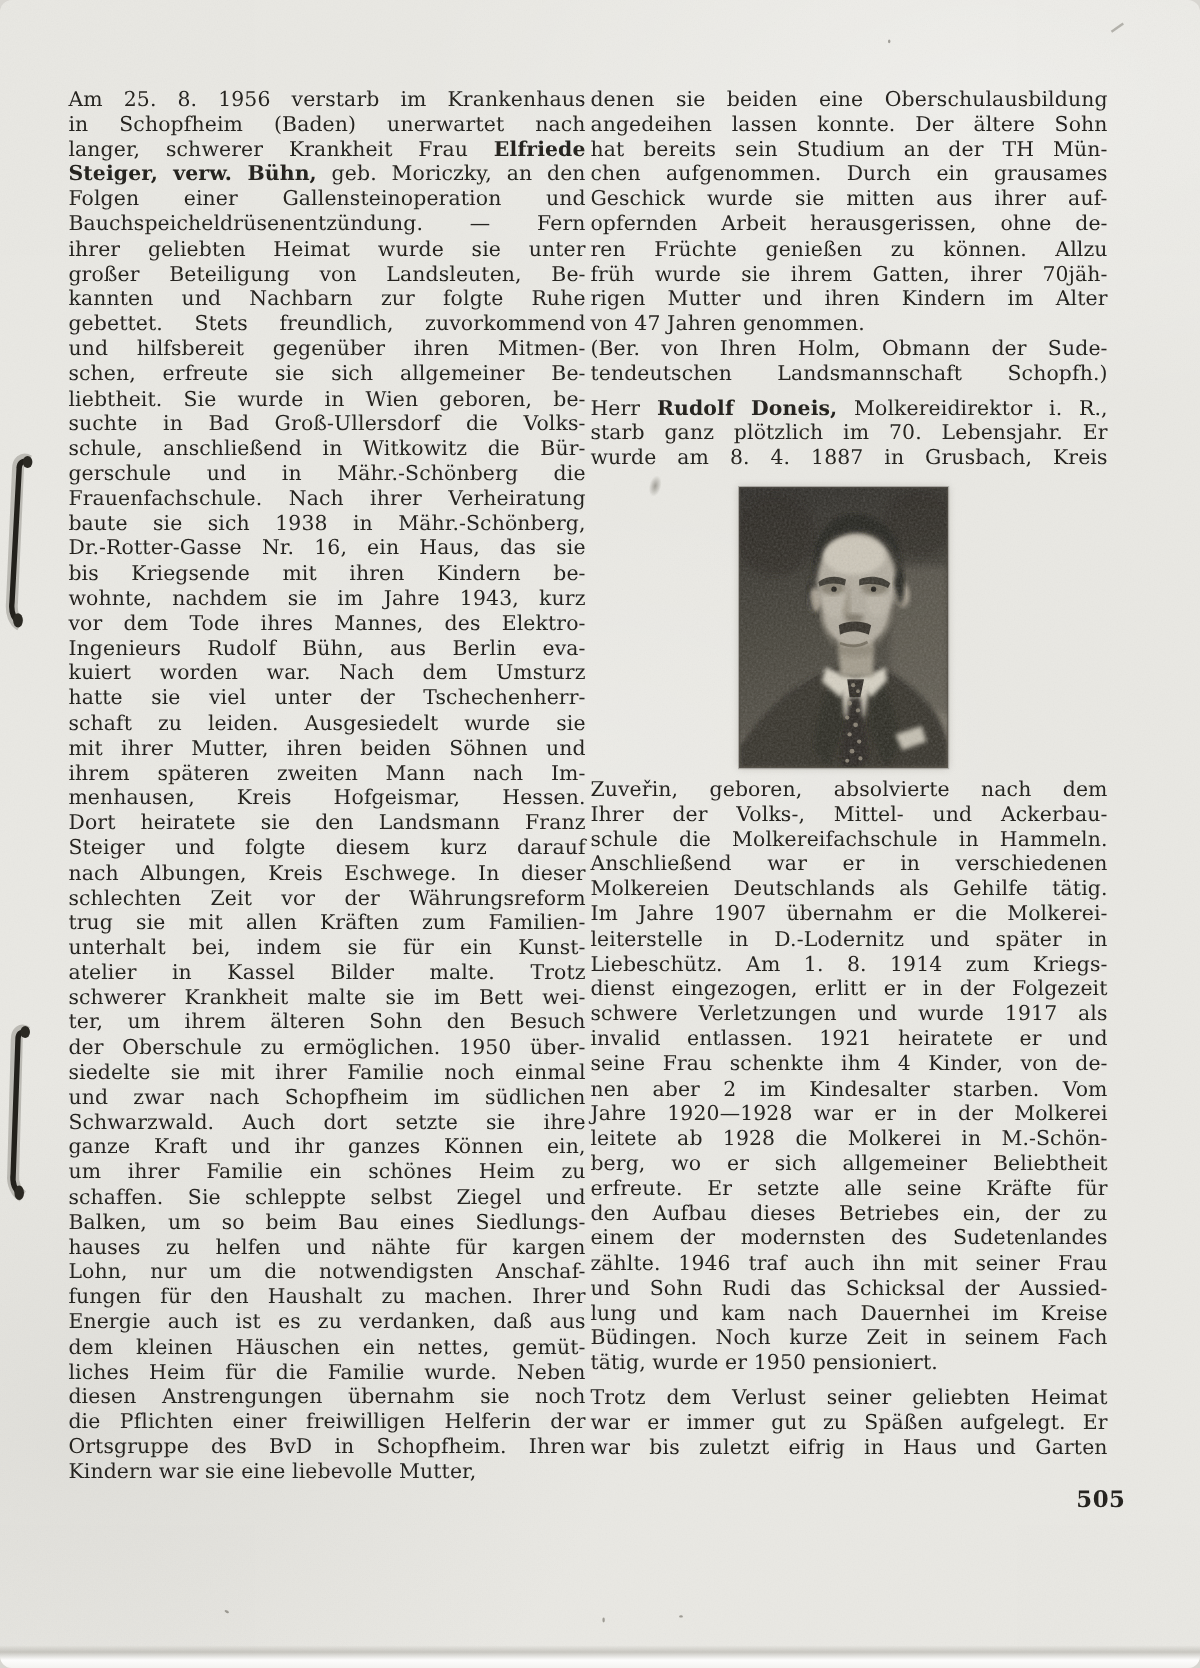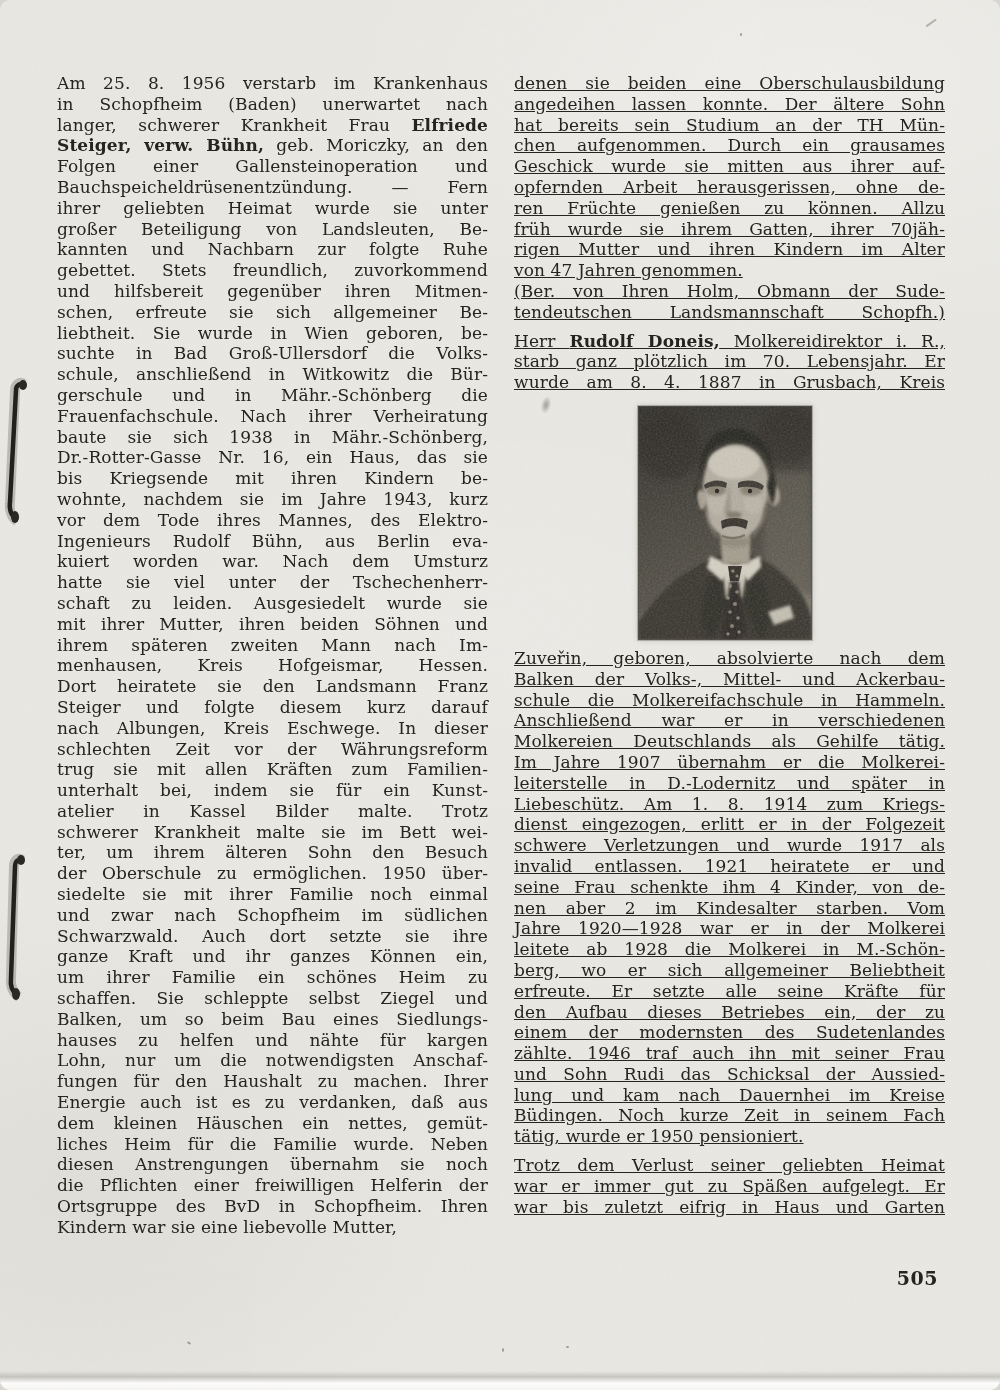--- a/index.html
+++ b/index.html
@@ -10,33 +10,33 @@
       radial-gradient(620px 430px at 8% 86%, rgba(110,108,100,.08), rgba(110,108,100,0) 70%),
       radial-gradient(500px 300px at 50% 45%, rgba(255,255,255,.12), rgba(255,255,255,0) 75%),
       #e9e8e3;
     font-family:"DejaVu Serif", serif;
     color:#262420;
     border-radius:10px;
   }
   .paper-noise{position:absolute;left:0;top:0;pointer-events:none;}
   .col{position:absolute;top:73px;width:431px;font-size:17px;line-height:20.8px;letter-spacing:.1px;}
   .col-left{left:57px;}
-  .col-right{left:514px;text-decoration:underline;}
+  .col-right{left:492px;}
   .line{text-align:justify;text-align-last:justify;}
   .line.end{text-align-last:left;}
   b{font-weight:700;}
   .para-gap{margin-top:8px;}
   .photo-wrap{
     margin:13px 0 8px 124px;width:174px;height:234px;
     box-shadow:0 0 0 1px rgba(70,66,58,.3), 0 0 6px rgba(70,66,58,.25);
     background:#3a3833;
   }
   .photo-wrap svg{display:block;}
   .page-number{position:absolute;left:514px;top:1239px;width:424px;text-align:right;
-    font-size:19px;font-weight:700;letter-spacing:.5px;margin-top:28px;}
+    font-size:19px;font-weight:700;letter-spacing:.5px;}
   .staple{position:absolute;left:0;width:40px;height:165px;}
   .staple-1{top:376px;}
   .staple-2{top:848px;}
   .smudge{position:absolute;left:541px;top:396px;width:10px;height:18px;
     background:radial-gradient(closest-side, rgba(74,70,60,.45), rgba(74,70,60,0));
     transform:rotate(14deg);}
   .speck{position:absolute;border-radius:50%;background:rgba(84,80,70,.5);}
   .speck-a{left:187px;top:1342px;width:4px;height:2px;transform:rotate(30deg);}
   .speck-b{left:502px;top:1348px;width:2px;height:4px;}
   .speck-c{left:566px;top:1346px;width:3px;height:2px;}
@@ -255,21 +255,21 @@
           <path d="M128,100 C126,114 121,124 114,131" stroke="#8f8879" stroke-width="3" fill="none" opacity="0.5" filter="url(#soft)"></path>
         </g>
 
         <rect width="174" height="234" filter="url(#pgrain)" opacity="0.22"></rect>
         <rect x="0.5" y="0.5" width="173" height="233" fill="none" stroke="#56524a" stroke-width="1" opacity="0.6"></rect>
       </svg>
     </div>
 
     <div class="block">
         <div class="line">Zuveřin, geboren, absolvierte nach dem</div>
-        <div class="line">Balken der Volks-, Mittel- und Ackerbau-</div>
+        <div class="line">Ihrer der Volks-, Mittel- und Ackerbau-</div>
         <div class="line">schule die Molkereifachschule in Hammeln.</div>
         <div class="line">Anschließend war er in verschiedenen</div>
         <div class="line">Molkereien Deutschlands als Gehilfe tätig.</div>
         <div class="line">Im Jahre 1907 übernahm er die Molkerei-</div>
         <div class="line">leiterstelle in D.-Lodernitz und später in</div>
         <div class="line">Liebeschütz. Am 1. 8. 1914 zum Kriegs-</div>
         <div class="line">dienst eingezogen, erlitt er in der Folgezeit</div>
         <div class="line">schwere Verletzungen und wurde 1917 als</div>
         <div class="line">invalid entlassen. 1921 heiratete er und</div>
         <div class="line">seine Frau schenkte ihm 4 Kinder, von de-</div>

